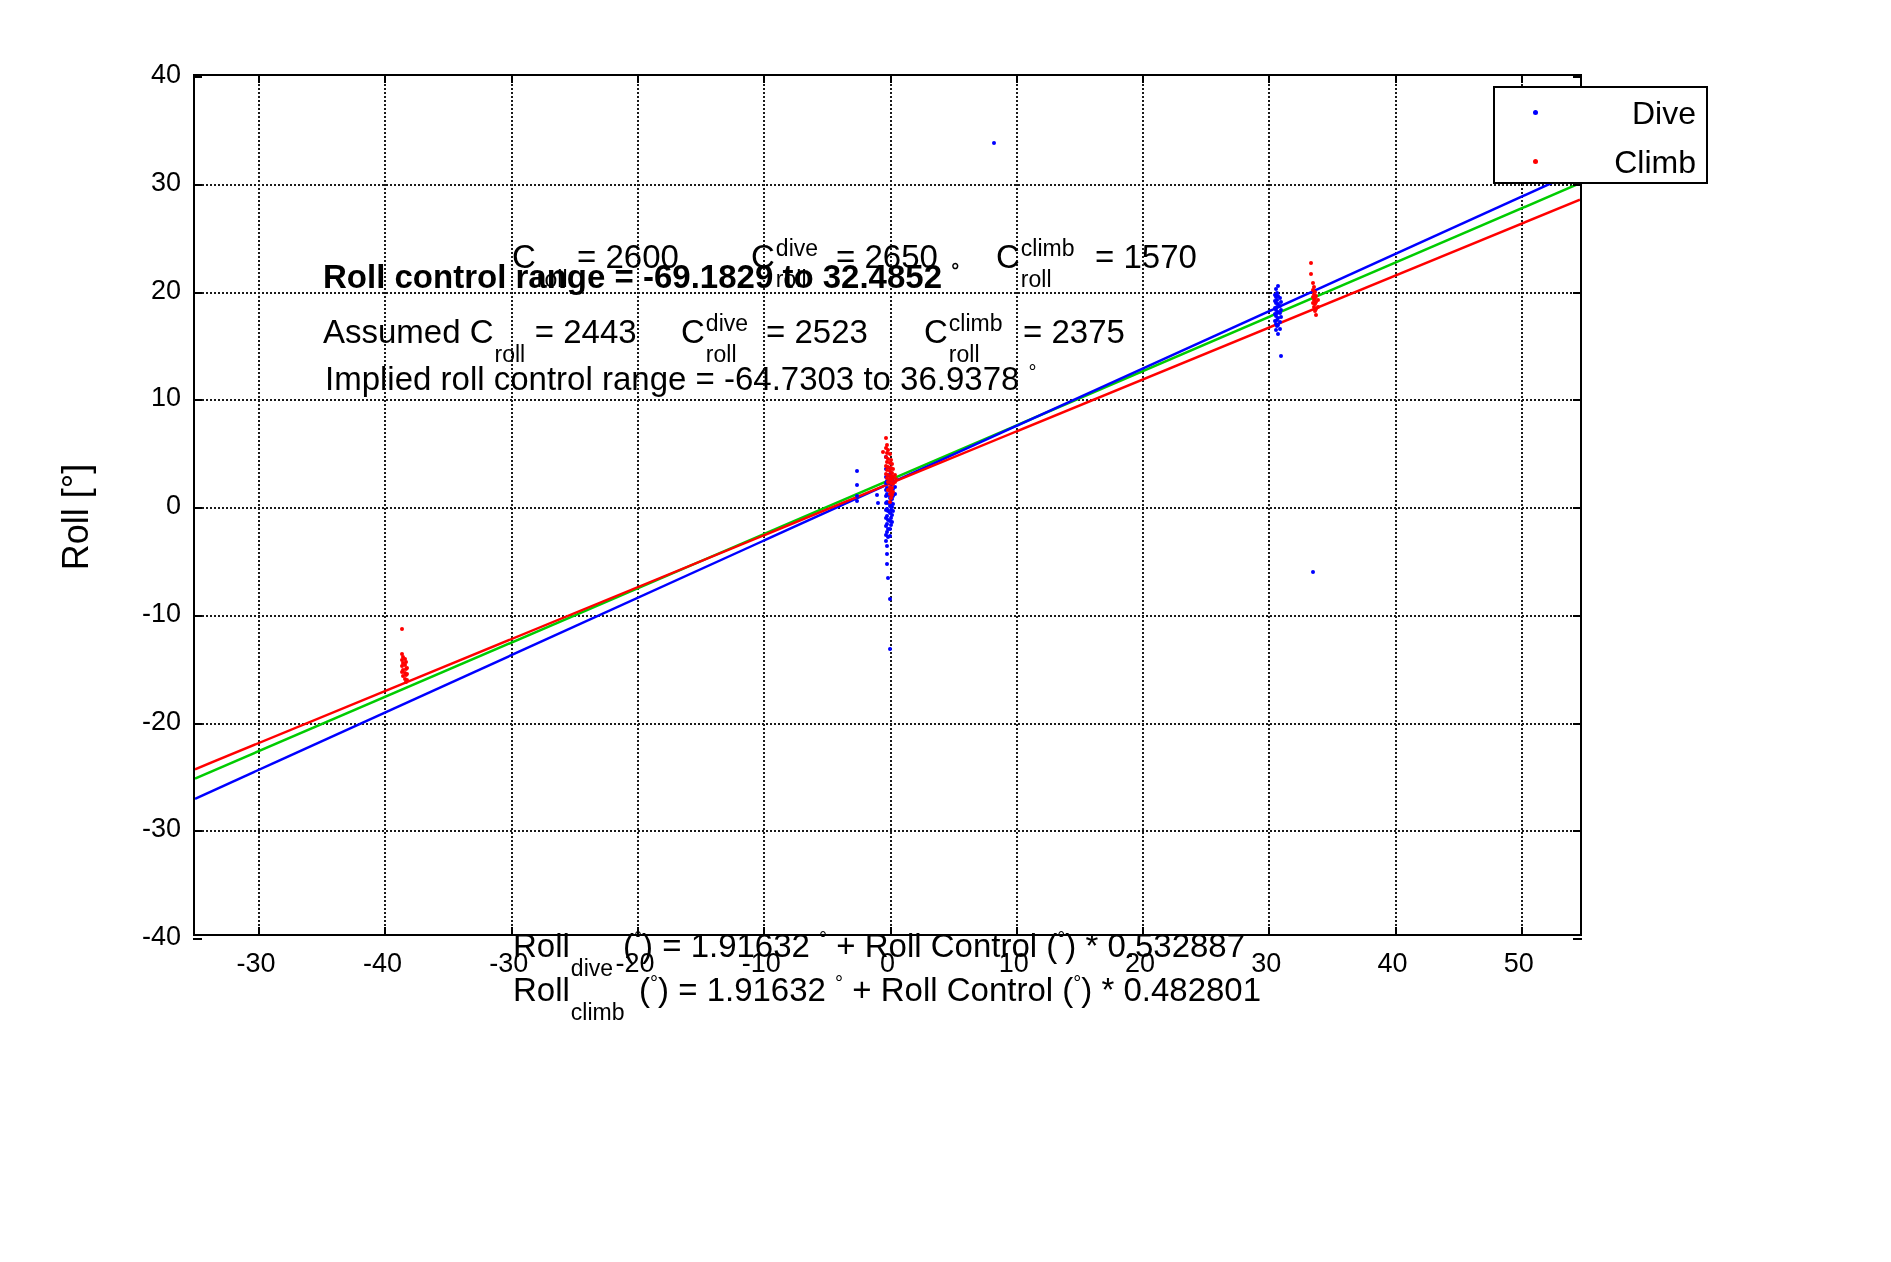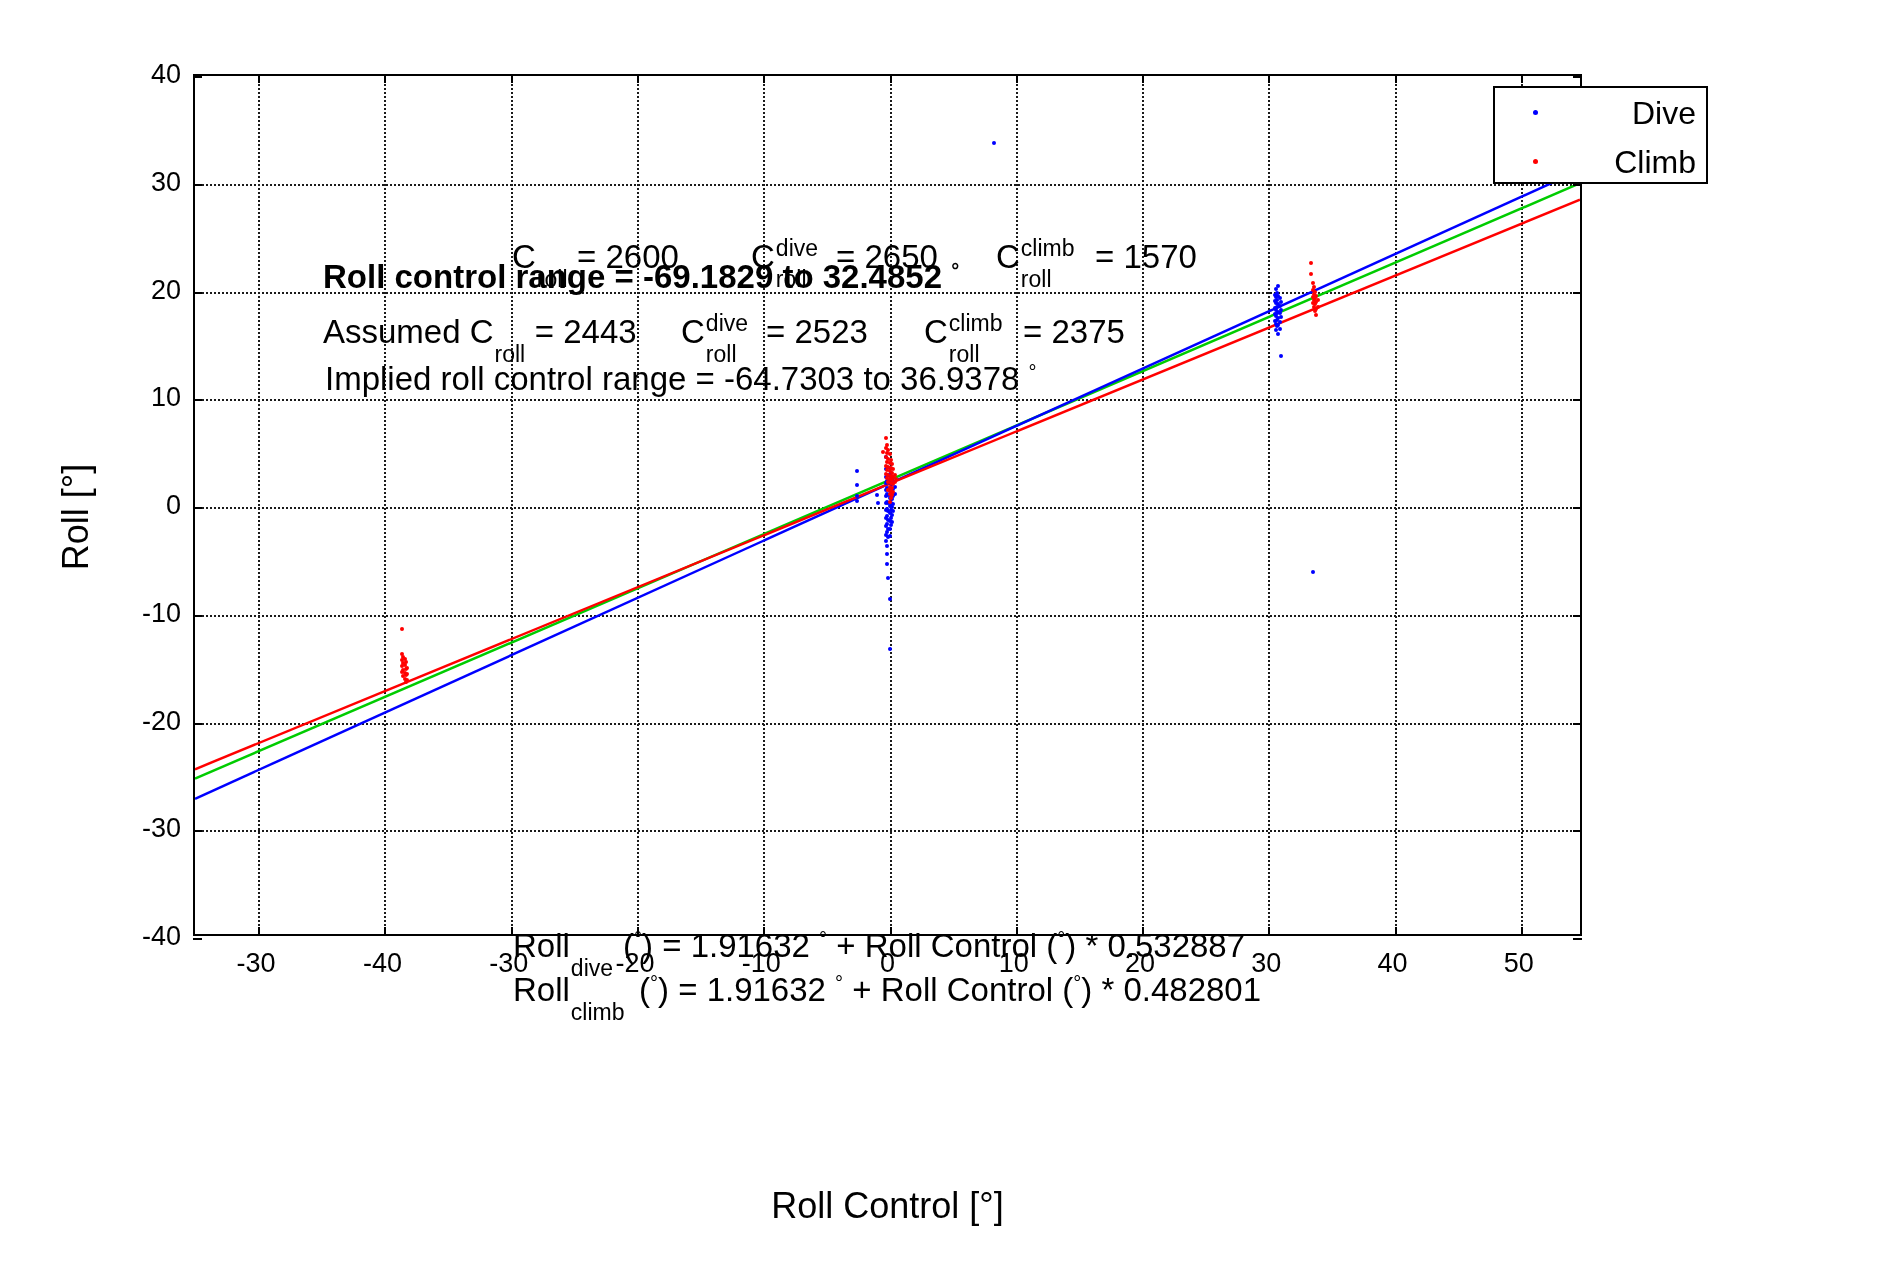--- a/index.html
+++ b/index.html
@@ -557,21 +557,20 @@
       <div class="yticklabel" style="left: 97px; width: 84px; top: 181.75px;">30</div>
       <div class="yticklabel" style="left: 97px; width: 84px; top: 289.5px;">20</div>
       <div class="yticklabel" style="left: 97px; width: 84px; top: 397.25px;">10</div>
       <div class="yticklabel" style="left: 97px; width: 84px; top: 505px;">0</div>
       <div class="yticklabel" style="left: 97px; width: 84px; top: 612.75px;">-10</div>
       <div class="yticklabel" style="left: 97px; width: 84px; top: 720.5px;">-20</div>
       <div class="yticklabel" style="left: 97px; width: 84px; top: 828.25px;">-30</div>
       <div class="yticklabel" style="left: 97px; width: 84px; top: 936px;">-40</div>
     </div>
 
-  <div id="xlabel">Roll Control [°]</div>
   <div id="ylabel">Roll [°]</div>
 
   <div id="legend">
       <div class="legend-row">
         <span class="legend-marker" style="background: rgb(0, 0, 255);"></span>
         <span class="legend-text">Dive</span>
       </div>
       <div class="legend-row">
         <span class="legend-marker" style="background: rgb(255, 0, 0);"></span>
         <span class="legend-text">Climb</span>

